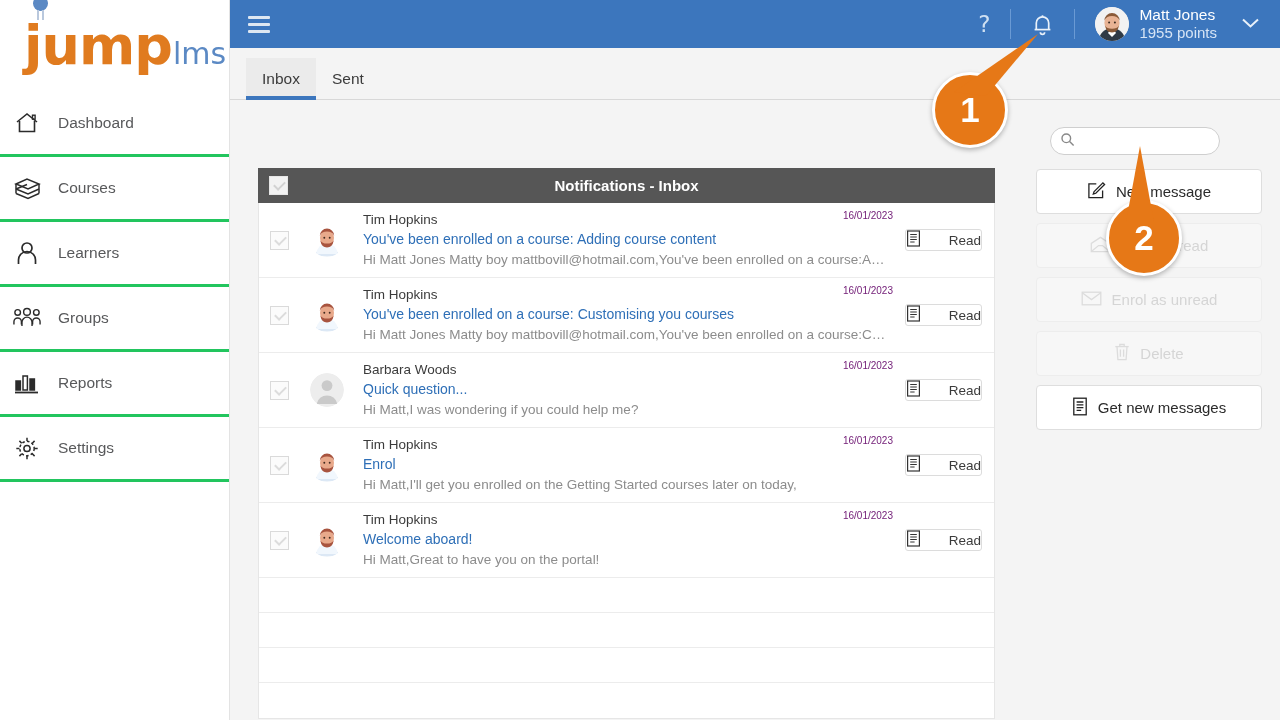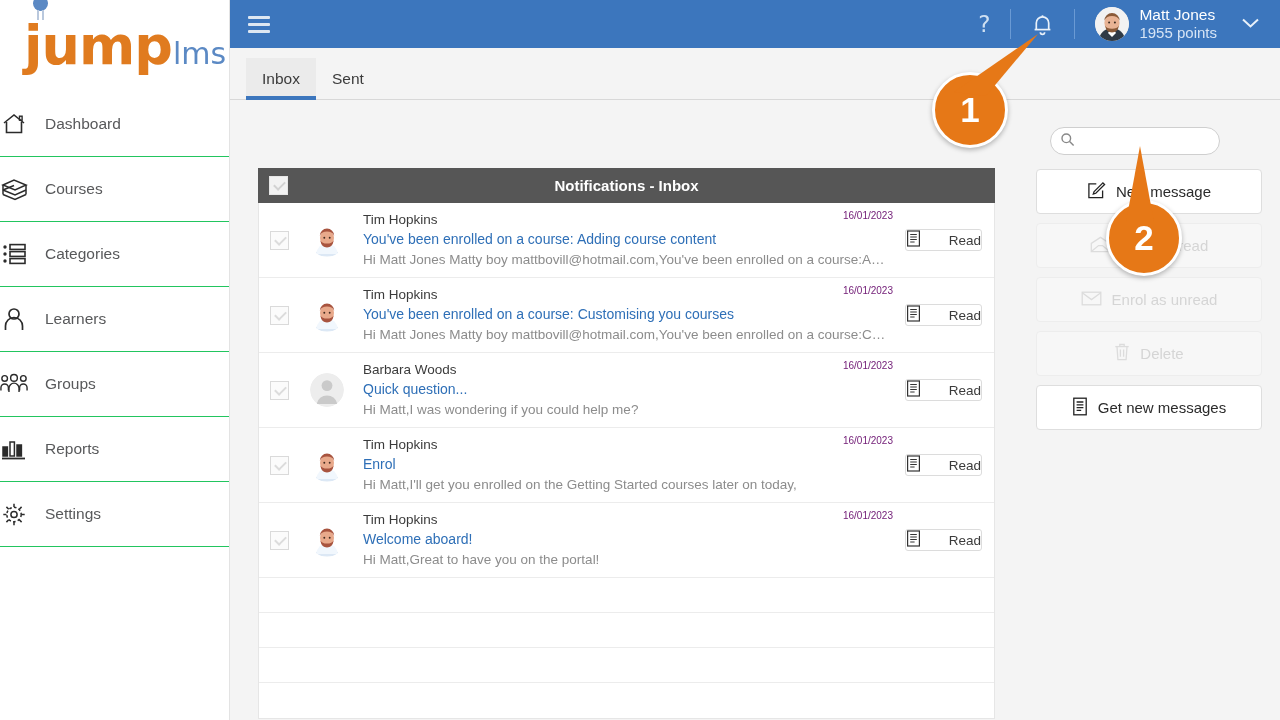--- a/index.html
+++ b/index.html
@@ -31,22 +31,22 @@
     position: absolute; width: 15px; height: 15px; border-radius: 50%;
     background: #5b89c4; left: 9px; top: -23px;
   }
   .logo-stem {
     position: absolute; left: 13px; top: -9px; width: 7px; height: 10px;
     border-left: 2px solid #b9c8dd; border-right: 2px solid #b9c8dd;
   }
 
   .nav-item {
     height: 65px; display: flex; align-items: center;
-    padding-left: 0; gap: 17px;
-    border-bottom: 1px solid #22c55e; cursor: pointer;
+    padding-left: 13px; gap: 17px;
+    border-bottom: 3px solid #22c55e; cursor: pointer;
   }
   .nav-item:first-of-type { border-top: 1px solid #ececec; }
   .nav-label { font-size: 15.5px; color: #58595b; }
   .nav-ico { width: 28px; height: 28px; display: flex; align-items: center; justify-content: center; }
   .nav-ico svg { display: block; }
 
   
   .main { flex: 1; height: 720px; position: relative; background: #f4f4f4; }
 
   .topbar {
@@ -204,33 +204,20 @@
           <path d="M2 17.5 L14 22.5 L25 17.5"></path>
           <path d="M2 8 V13"></path>
             <path d="M25 8 V13"></path>
             <path d="M2 13 V17.5"></path>
             <path d="M25 13 V17.5"></path>
         </svg>
       </span>
       <span class="nav-label">Courses</span>
     </div>
 
-    <div class="nav-item">
-      <span class="nav-ico">
-        <svg width="26" height="22" viewBox="0 0 26 22" fill="none" stroke="#2b2b2b" stroke-width="1.6">
-          <circle cx="4" cy="4" r="1.7" fill="#2b2b2b" stroke="none"></circle>
-          <circle cx="4" cy="11" r="1.7" fill="#2b2b2b" stroke="none"></circle>
-          <circle cx="4" cy="18" r="1.7" fill="#2b2b2b" stroke="none"></circle>
-          <rect x="9" y="1.6" width="15" height="4.8"></rect>
-          <rect x="9" y="8.6" width="15" height="4.8"></rect>
-          <rect x="9" y="15.6" width="15" height="4.8"></rect>
-        </svg>
-      </span>
-      <span class="nav-label">Categories</span>
-    </div>
 
     <div class="nav-item">
       <span class="nav-ico">
         <svg width="24" height="25" viewBox="0 0 24 25" fill="none" stroke="#2b2b2b" stroke-width="1.7">
           <circle cx="12" cy="7" r="5"></circle>
           <path d="M3.5 23 V19 a8.5 8.5 0 0 1 17 0 V23"></path>
         </svg>
       </span>
       <span class="nav-label">Learners</span>
     </div>

